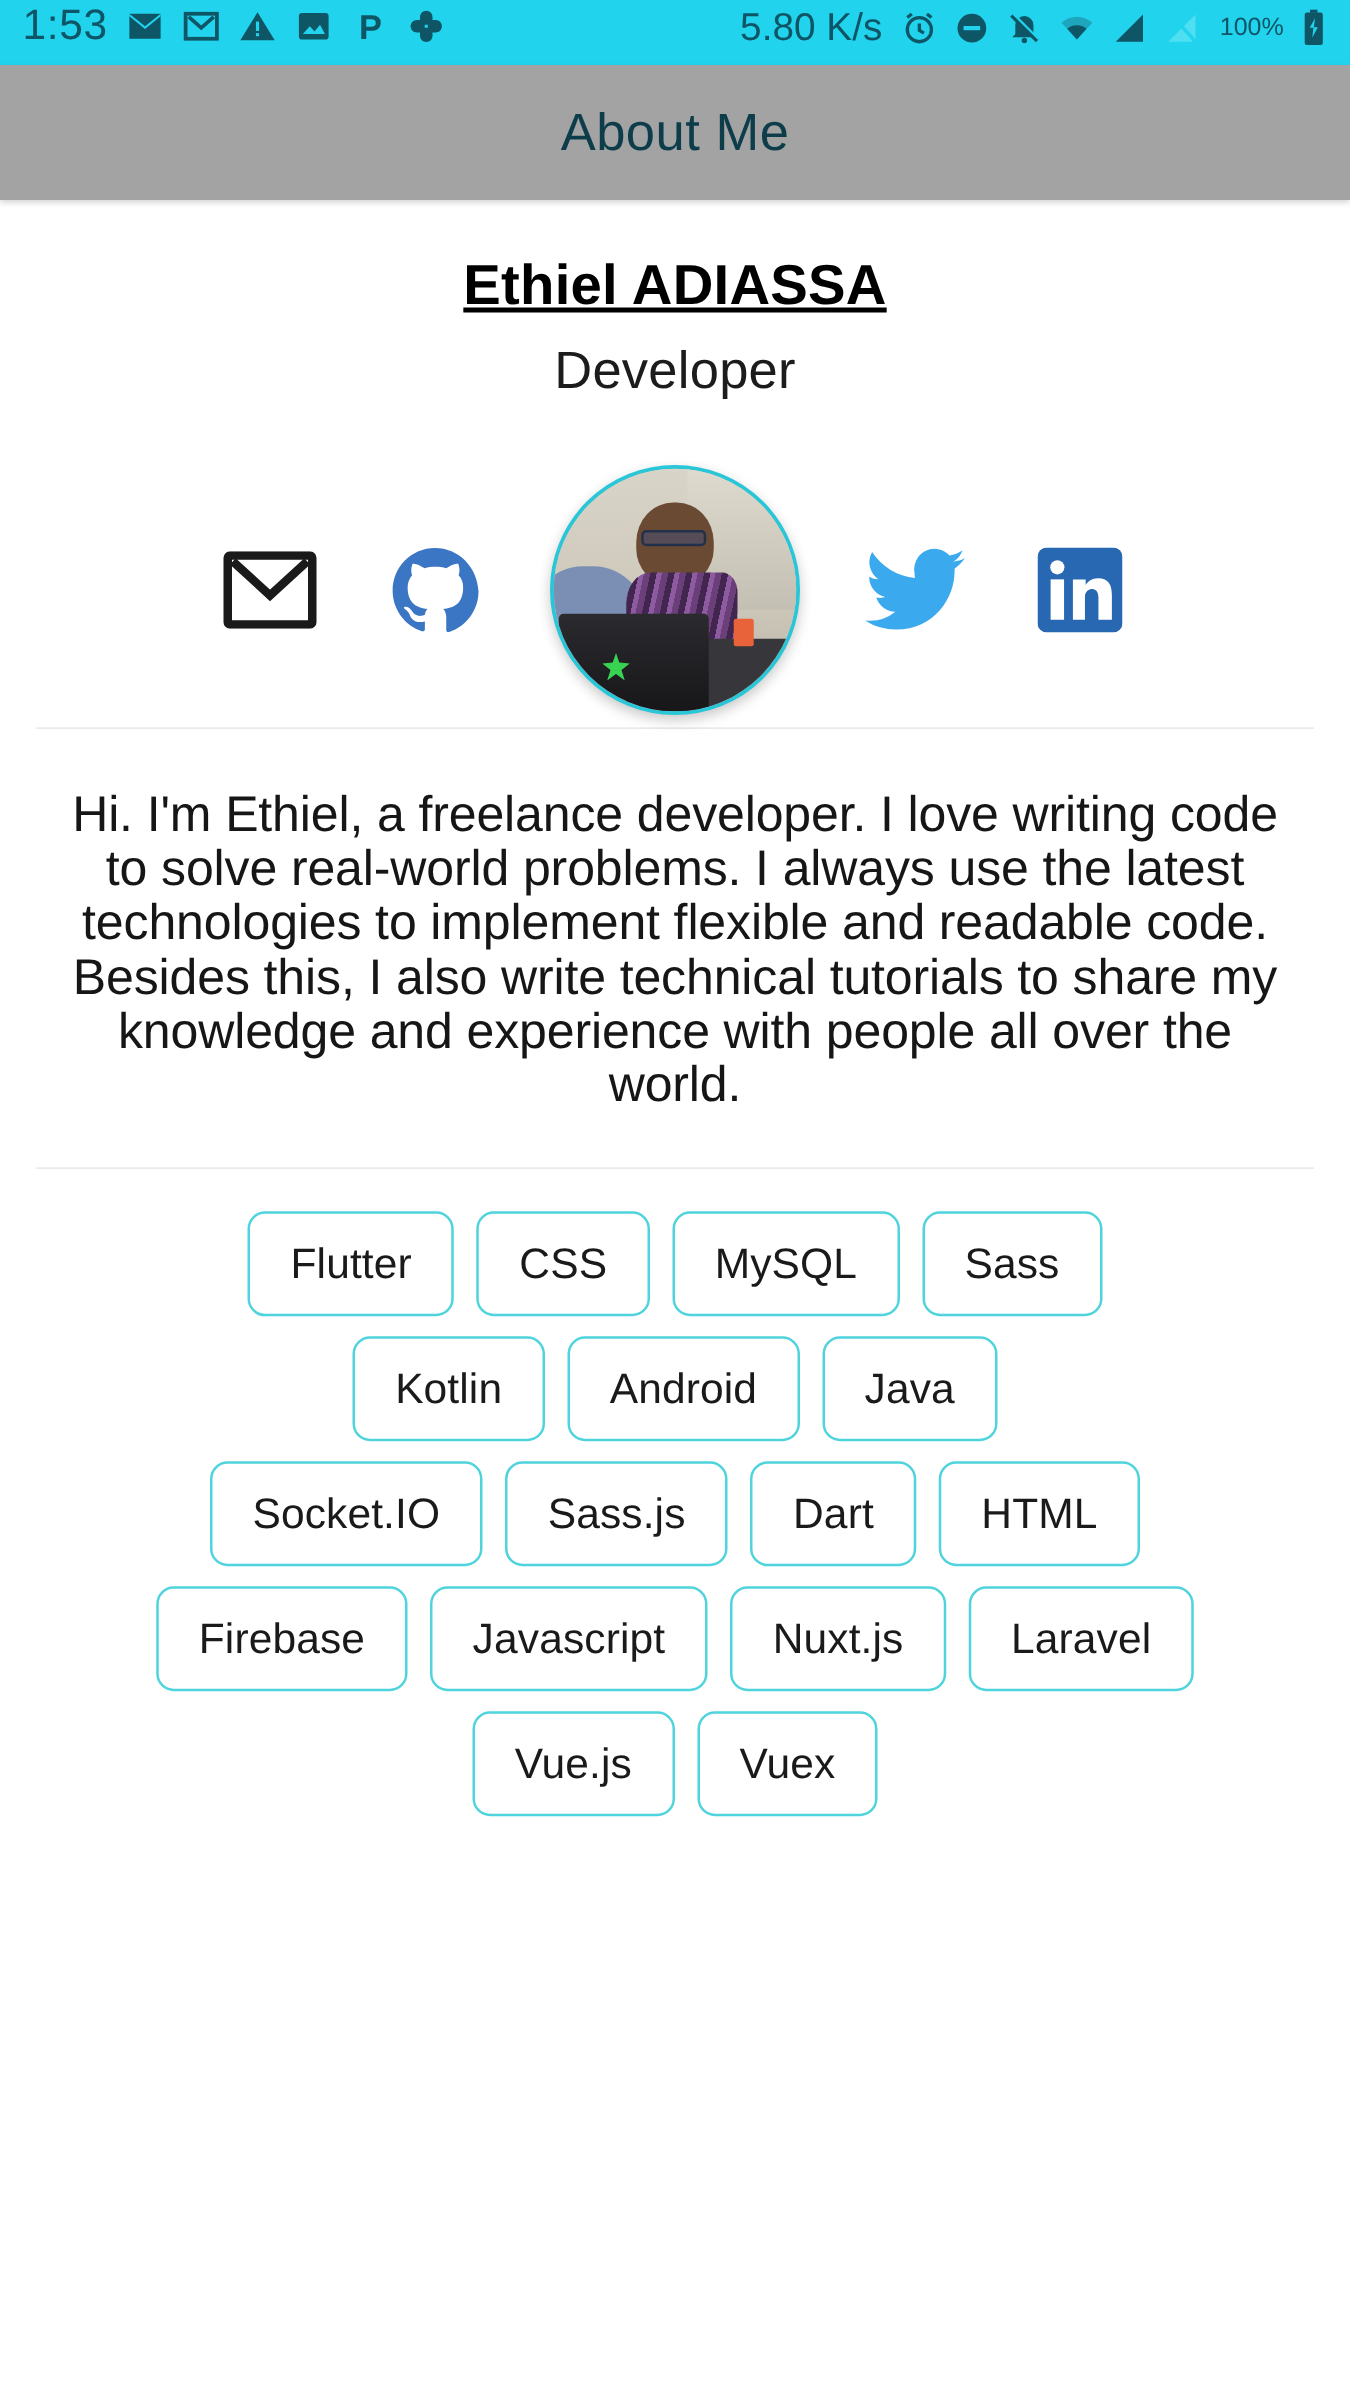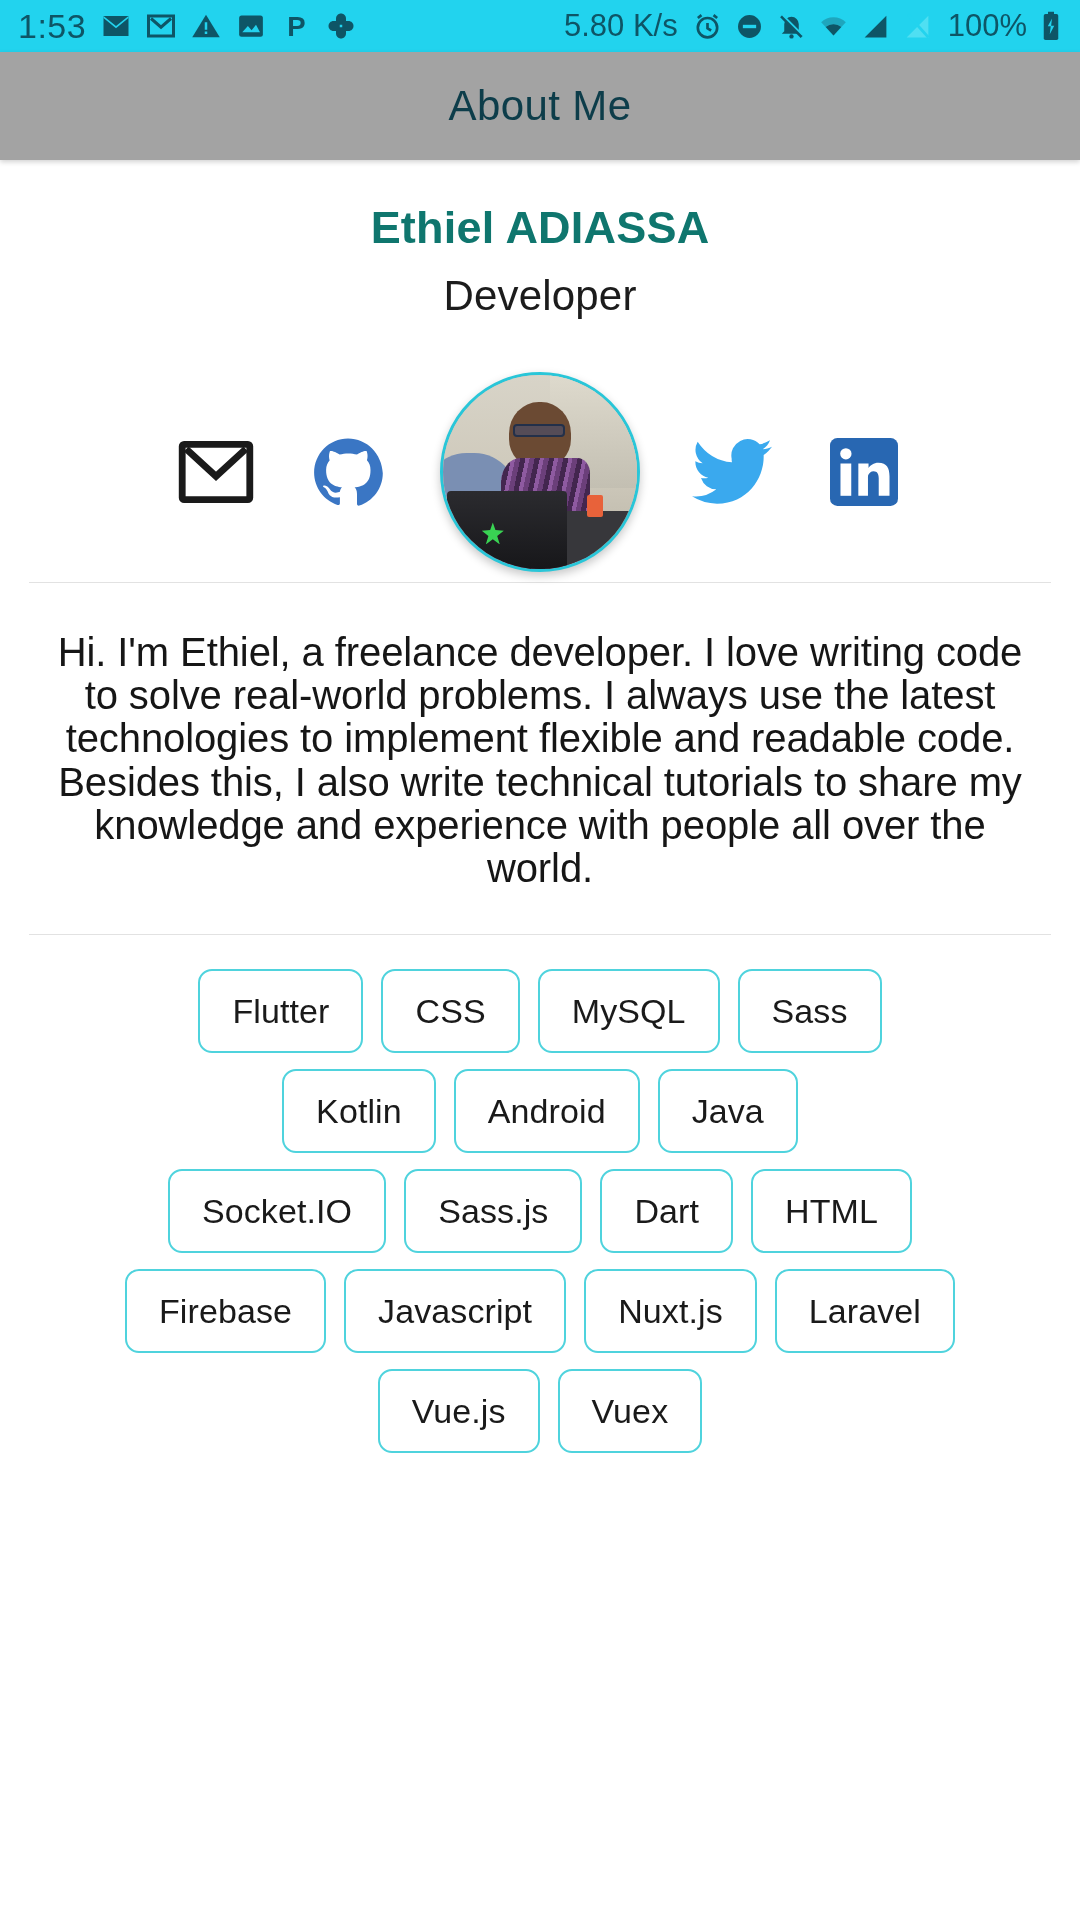--- a/index.html
+++ b/index.html
@@ -10,39 +10,39 @@
     background: #ffffff;
     font-family: "Liberation Sans", sans-serif;
     overflow: hidden;
   }
 
   
   .status-bar {
     height: 52px;
     background: #22D3EE;
     display: flex;
-    align-items: center;
-    padding: 0 18px;
+    align-items: flex-end;
+    padding: 12px 18px;
     color: #0b4f5e;
   }
   .sb-left { display: flex; align-items: center; gap: 15px; }
   .sb-right { display: flex; align-items: center; gap: 13px; margin-left: auto; }
   .sb-time {
     font-size: 34px;
     letter-spacing: 0.5px;
     color: #0e5566;
     font-family: "Liberation Sans", sans-serif;
   }
   .sb-net {
     font-size: 31px;
     color: #0e5566;
     margin-right: 2px;
   }
   .sb-batt-text {
-    font-size: 31px;
+    font-size: 20px;
     color: #0e5566;
     margin-left: 3px;
   }
   .sb-icon { display: inline-flex; align-items: center; justify-content: center; }
   .sb-icon svg { display: block; }
 
   
   .app-bar {
     height: 108px;
     background: #a3a3a3;
@@ -64,23 +64,24 @@
   .content {
     padding-top: 42px;
     display: flex;
     flex-direction: column;
     align-items: center;
   }
 
   .profile-name {
     font-size: 45px;
     font-weight: bold;
-    color: #0f766e;
+    color: #000000;
     letter-spacing: 0.2px;
     margin-bottom: 18px;
+    text-decoration: underline;
   }
   .profile-role {
     font-size: 42px;
     font-weight: 400;
     color: #1c1c1c;
     letter-spacing: 0.2px;
   }
 
   
   .social-row {

